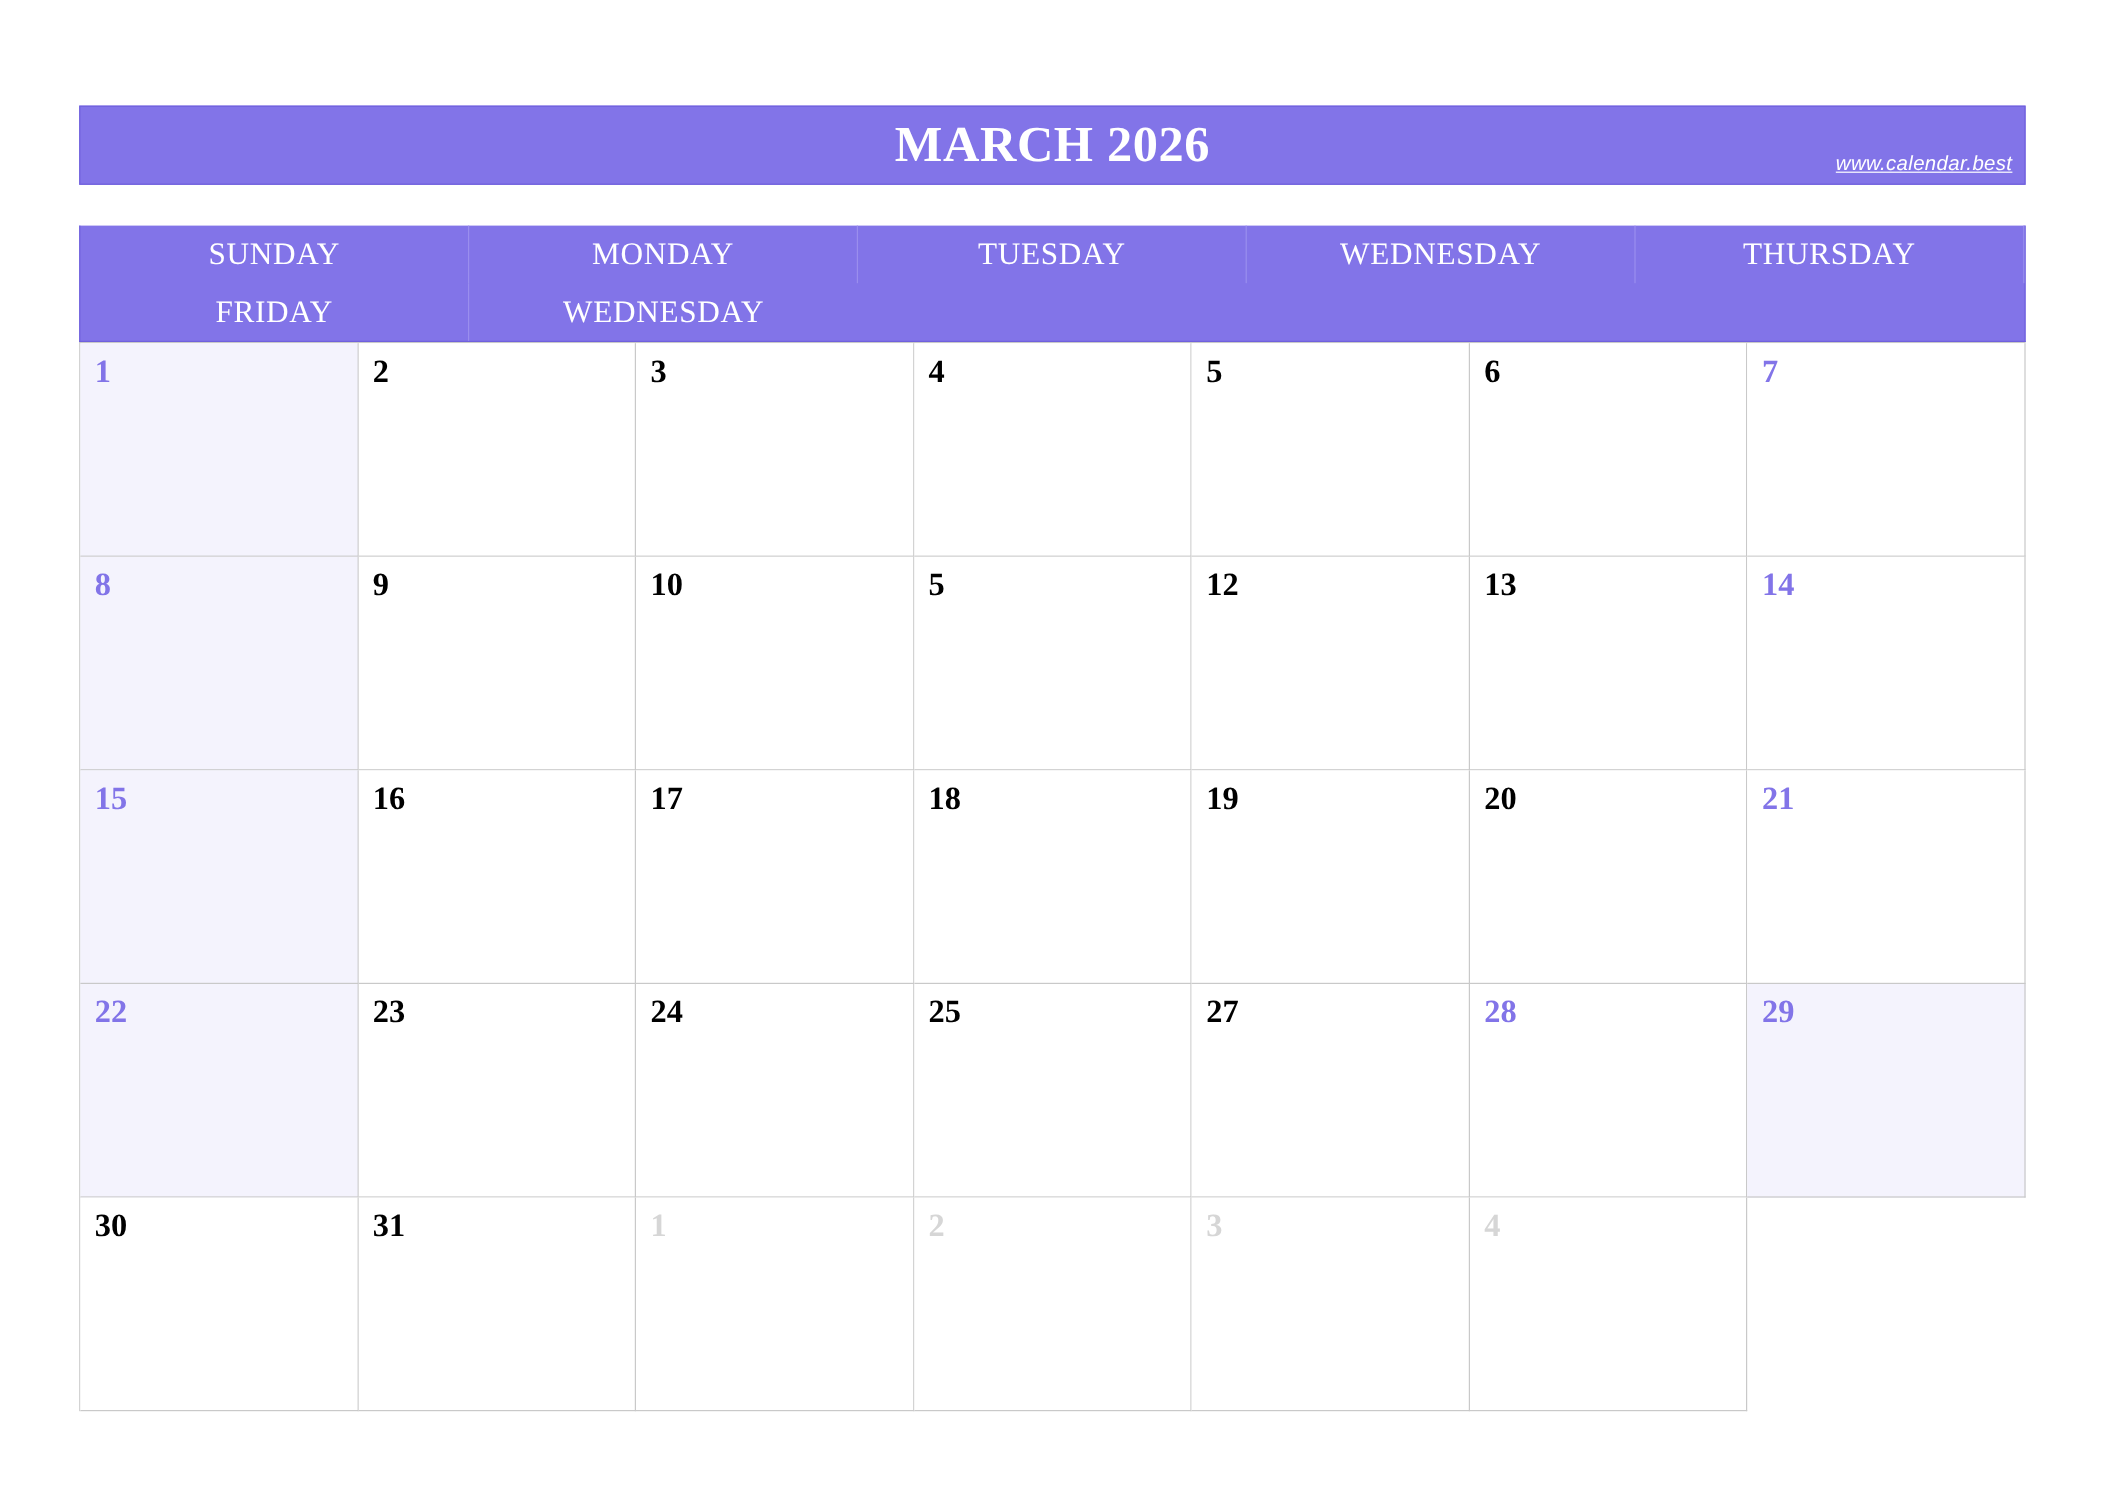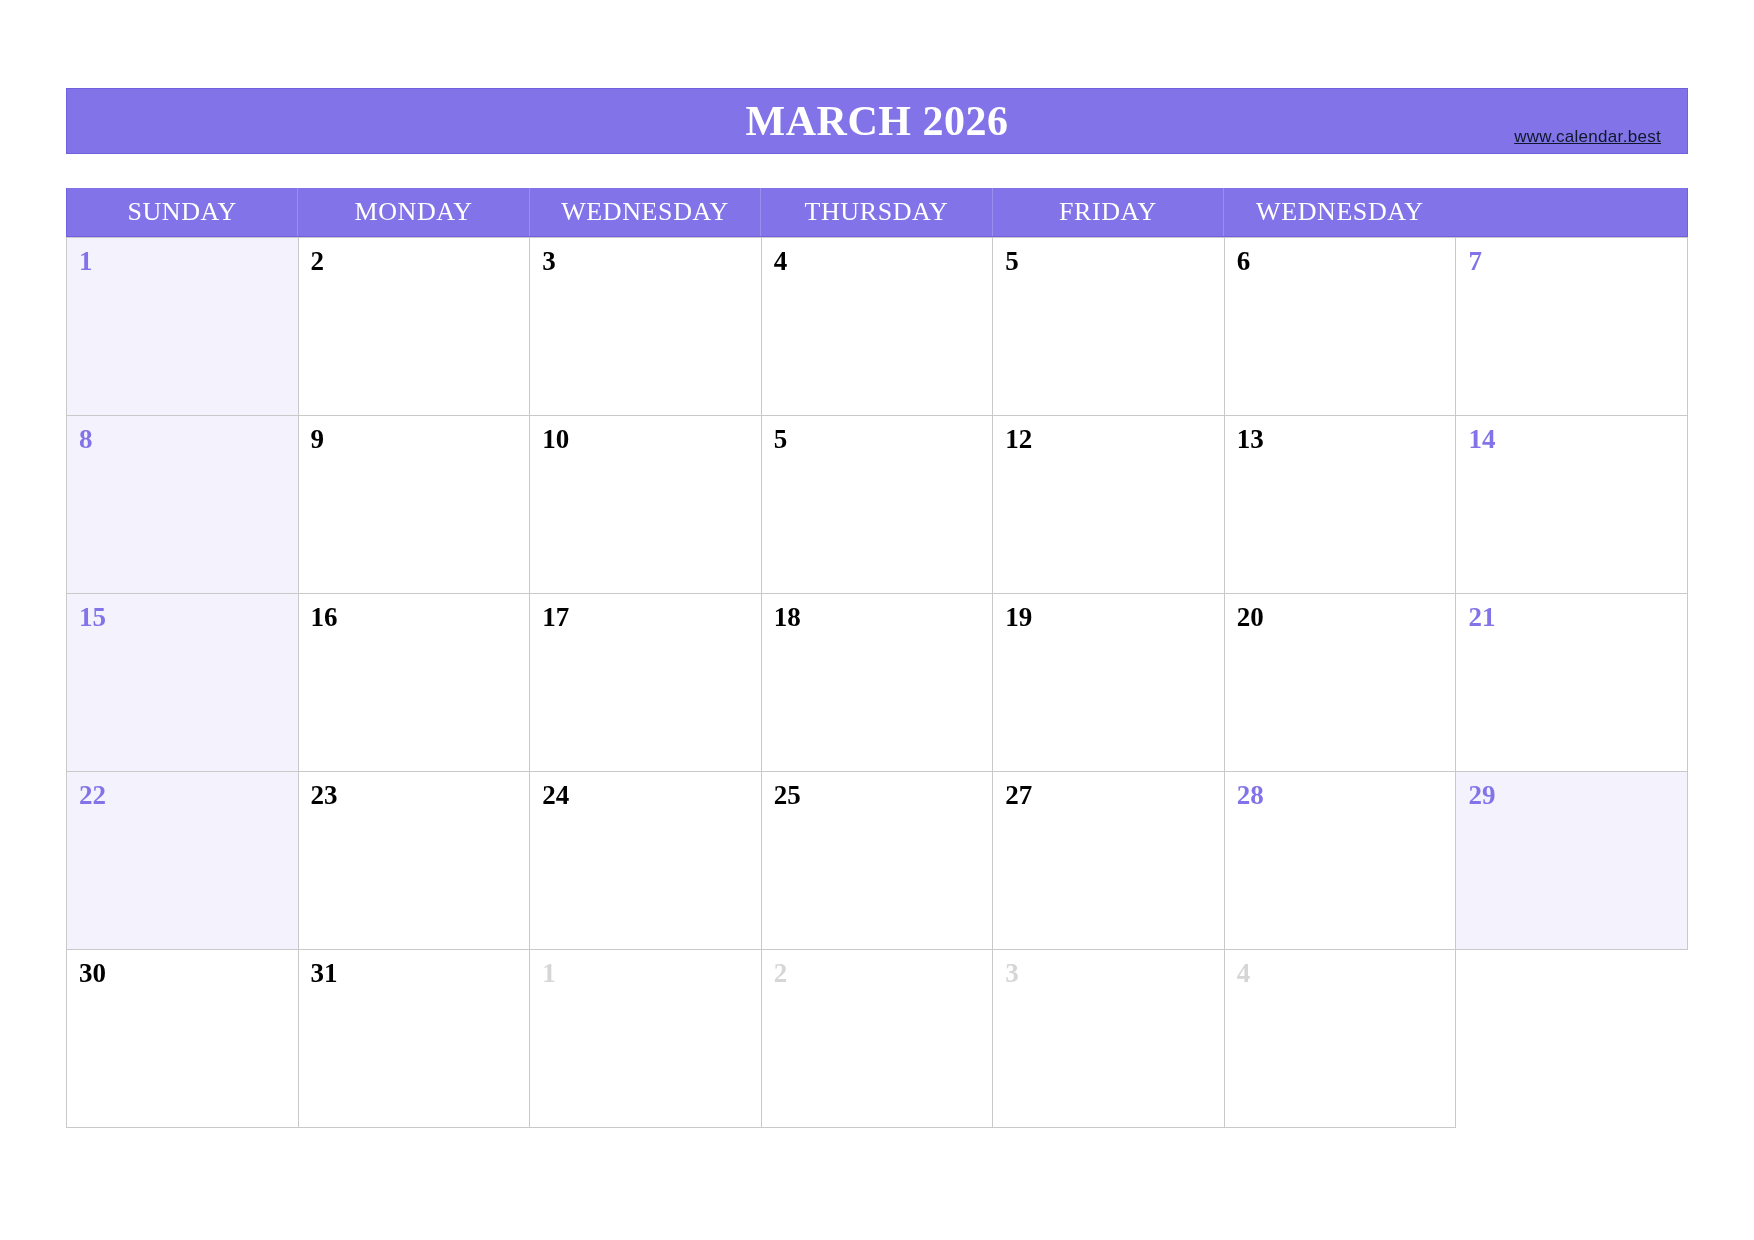--- a/index.html
+++ b/index.html
@@ -39,33 +39,34 @@
   }
   .title-text {
     color: #ffffff;
     font-size: 42px;
     font-weight: bold;
     letter-spacing: 0.5px;
     line-height: 1;
   }
   .site-link {
     position: absolute;
-    right: 26px;
+    right: 10px;
     bottom: 6px;
-    color: #0f172a;
+    color: #ffffff;
     font-size: 17px;
     font-family: "Liberation Sans", sans-serif;
     text-decoration: underline;
     letter-spacing: 0.3px;
+    font-style: italic;
   }
 
   
   .weekday-row {
     display: grid;
-    grid-template-columns: repeat(7, 1fr);
+    grid-template-columns: repeat(5, 1fr);
     background: #8274e8;
     border-left: 1px solid #6f60dd;
     border-right: 1px solid #6f60dd;
     border-bottom: 1px solid #6f60dd;
     margin-top: 34px;
   }
   .weekday-cell {
     height: 48px;
     display: flex;
     align-items: center;
@@ -114,20 +115,21 @@
   <div class="calendar-wrap">
 
     <div class="title-bar">
       <div class="title-text">MARCH 2026</div>
       <a class="site-link" href="#">www.calendar.best</a>
     </div>
 
     <div class="weekday-row">
         <div class="weekday-cell">SUNDAY</div>
         <div class="weekday-cell">MONDAY</div>
+        <div class="weekday-cell">TUESDAY</div>
         <div class="weekday-cell">WEDNESDAY</div>
         <div class="weekday-cell">THURSDAY</div>
         <div class="weekday-cell">FRIDAY</div>
         <div class="weekday-cell">WEDNESDAY</div>
       </div>
 
     <div class="grid">
         <div class="day-cell weekend-sun">
           <div class="day-num accent">1</div>
         </div>

